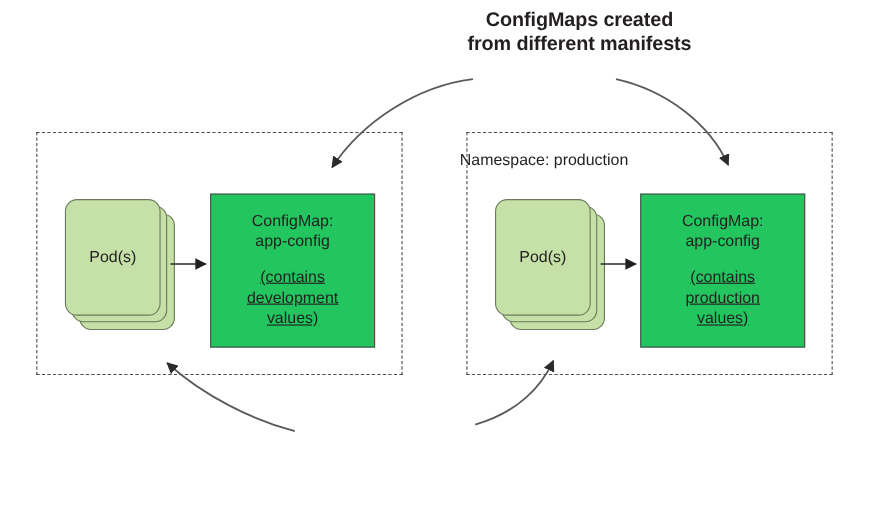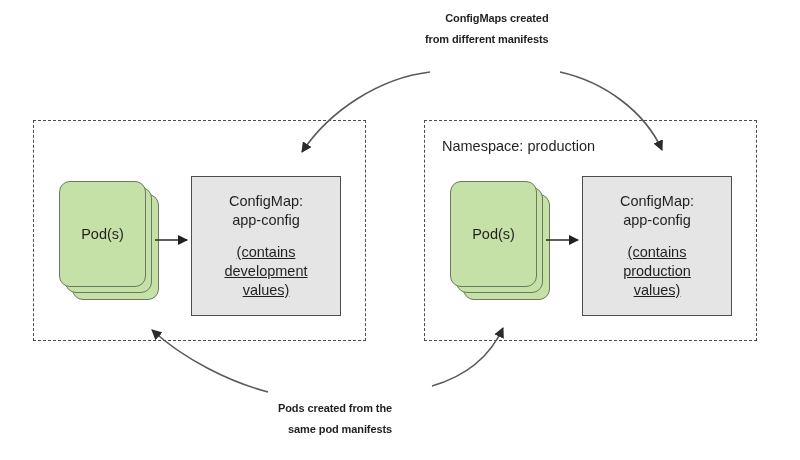--- a/index.html
+++ b/index.html
@@ -21,25 +21,25 @@
     position: absolute;
     left: 0;
     top: 0;
     width: 800px;
     height: 460px;
     pointer-events: none;
   }
   .caption {
     position: absolute;
     font-weight: bold;
-    font-size: 11px;
+    font-size: 18px;
     line-height: 21px;
     color: #231f20;
     letter-spacing: -0.1px;
-    text-align: right;
+    text-align: center;
     white-space: pre-line;
   }
   #caption-top {
     left: 425px;
     top: 8px;
   }
   #caption-bottom {
     left: 278px;
     top: 398px;
   }
@@ -65,21 +65,21 @@
     position: absolute;
     font-size: 14.5px;
     color: #231f20;
     white-space: nowrap;
   }
   #ns-label-development {
     left: 51px;
     top: 138px;
   }
   #ns-label-production {
-    left: 442px;
+    left: 418px;
     top: 138px;
   }
   .pod-stack {
     position: absolute;
     width: 88px;
     height: 120px;
   }
   #pod-stack-development { left: 59px; top: 181px; }
   #pod-stack-production  { left: 450px; top: 181px; }
 
@@ -105,21 +105,21 @@
     display: flex;
     align-items: center;
     justify-content: center;
     font-size: 14.5px;
     color: #231f20;
   }
   .cm-box {
     position: absolute;
     width: 150px;
     height: 140px;
-    background: #e5e5e5;
+    background: #22c55e;
     border: 1.4px solid #4d4d4d;
     box-sizing: border-box;
     display: flex;
     flex-direction: column;
     align-items: center;
     justify-content: center;
     text-align: center;
   }
   #cm-box-development { left: 191px; top: 176px; }
   #cm-box-production  { left: 582px; top: 176px; }
@@ -140,22 +140,20 @@
   }
 </style>
 </head>
 <body>
 
 <div id="canvas">
 
   <div class="caption" id="caption-top">ConfigMaps created
 from different manifests</div>
 
-  <div class="caption" id="caption-bottom">Pods created from the
-same pod manifests</div>
 
   <div class="ns-box" id="ns-box-development"></div>
 
   <div class="pod-stack" id="pod-stack-development">
     <div class="pod-card back2"></div>
     <div class="pod-card back1"></div>
     <div class="pod-card front"></div>
     <div class="pod-label">Pod(s)</div>
   </div>
 

